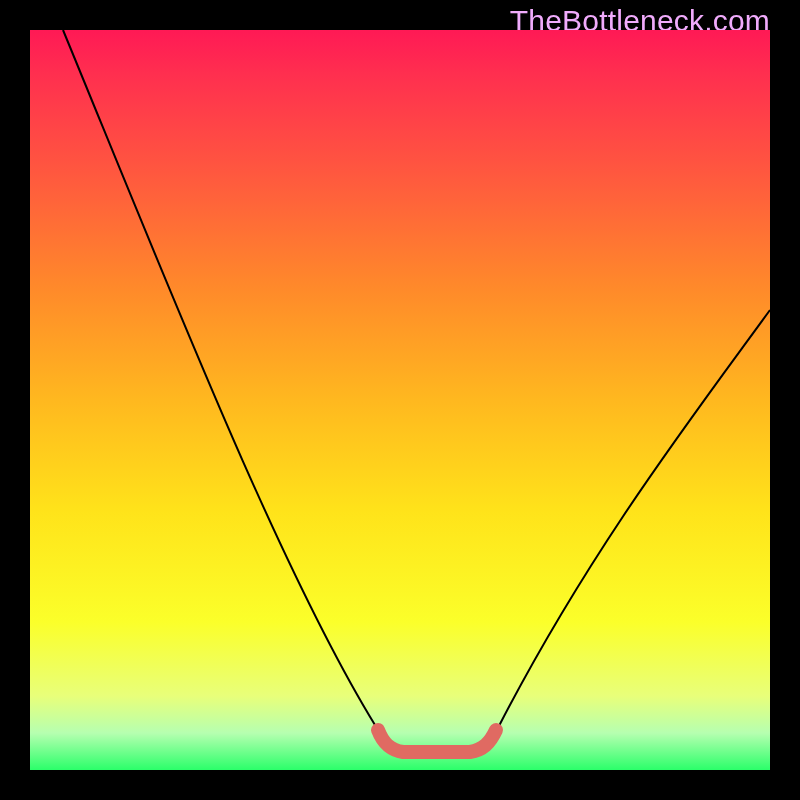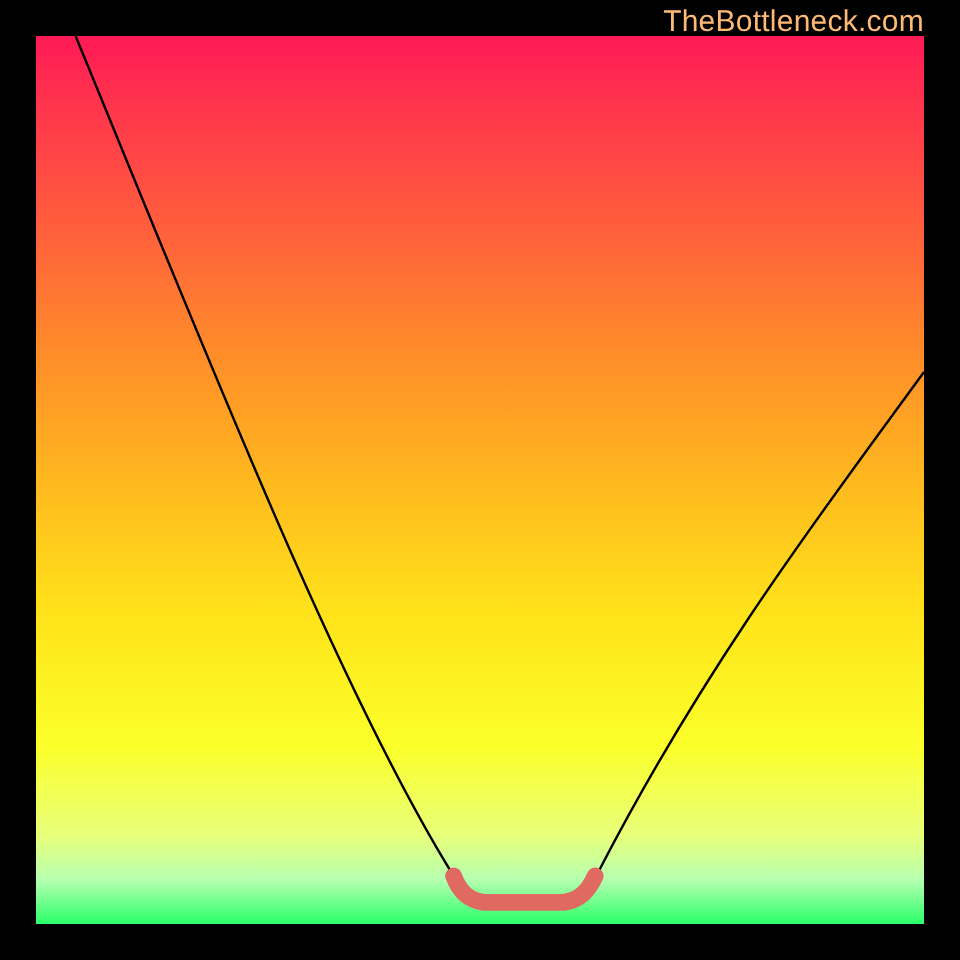--- a/index.html
+++ b/index.html
@@ -37,22 +37,22 @@
       #fbff2a 80%,
       #e8ff7a 90%,
       #b6ffb0 95%,
       #2bff6a 100%
     );
   }
   .watermark {
     position: absolute;
     top: 4px;
     right: 30px;
-    color: #fdba74;
-    font-size: 25px;
+    color: #f0abfc;
+    font-size: 30px;
     font-weight: 500;
     letter-spacing: 0.2px;
     text-align: center;
   }
   svg.curve {
     position: absolute;
     top: 0;
     left: 0;
     width: 740px;
     height: 740px;

